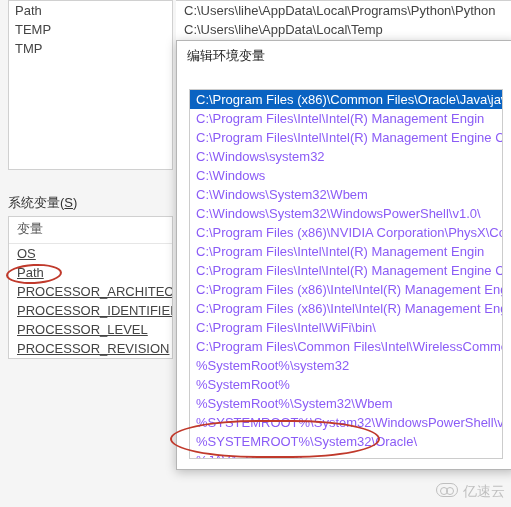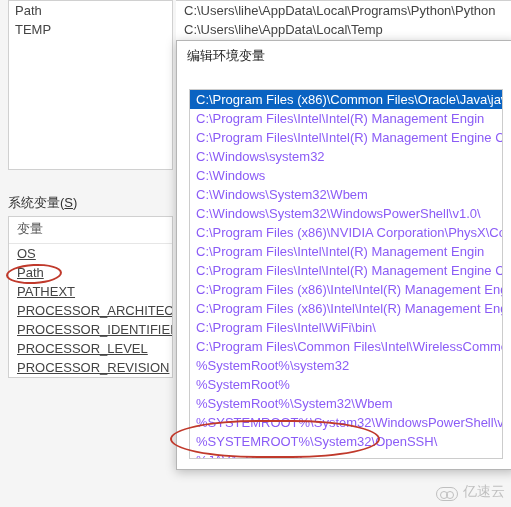--- a/index.html
+++ b/index.html
@@ -98,21 +98,21 @@
     background: #fff;
     border: 1px solid #d0d0d0;
     border-left: none;
   }
   .user-vals .row { padding: 2px 8px; font-size: 13px; color: #444; white-space: nowrap; overflow: hidden; }
 
   
   .watermark {
     position: absolute;
     right: 6px; bottom: 6px;
-    display: flex; align-items: flex-end;
+    display: flex; align-items: flex-start;
     color: #bfbfbf;
     font-size: 14px;
   }
   .watermark .logo {
     width: 22px; height: 14px;
     border: 1.5px solid #bfbfbf;
     border-radius: 9px;
     margin-right: 5px;
     position: relative;
   }
@@ -128,36 +128,36 @@
   .watermark .logo::after { right: 3px; }
 </style>
 </head>
 <body>
 
 <div class="bg-dialog">
 
   <div class="user-vars-area">
     <div class="row">Path</div>
     <div class="row">TEMP</div>
+    <div class="row">TMP</div>
   </div>
 
   <div class="user-vals">
     <div class="row">C:\Users\lihe\AppData\Local\Programs\Python\Python</div>
     <div class="row">C:\Users\lihe\AppData\Local\Temp</div>
   </div>
 
   <div class="sysvars-label">
     <span>系统变量(</span><u>S</u><span>)</span>
   </div>
 
   <div class="sysvars-box">
     <div class="hdr">变量</div>
     <div class="item">OS</div>
     <div class="item">Path</div>
-    <div class="item">PATHEXT</div>
     <div class="item">PROCESSOR_ARCHITECT</div>
     <div class="item">PROCESSOR_IDENTIFIER</div>
     <div class="item">PROCESSOR_LEVEL</div>
     <div class="item">PROCESSOR_REVISION</div>
   </div>
 
   <div class="anno anno-path"></div>
 
   <div class="edit-dialog">
     <div class="titlebar">编辑环境变量</div>
@@ -173,21 +173,21 @@
         <div class="li">C:\Program Files\Intel\Intel(R) Management Engin</div>
         <div class="li">C:\Program Files\Intel\Intel(R) Management Engine Cor</div>
         <div class="li">C:\Program Files (x86)\Intel\Intel(R) Management Eng</div>
         <div class="li">C:\Program Files (x86)\Intel\Intel(R) Management Engine Cor</div>
         <div class="li">C:\Program Files\Intel\WiFi\bin\</div>
         <div class="li">C:\Program Files\Common Files\Intel\WirelessCommon</div>
         <div class="li">%SystemRoot%\system32</div>
         <div class="li">%SystemRoot%</div>
         <div class="li">%SystemRoot%\System32\Wbem</div>
         <div class="li">%SYSTEMROOT%\System32\WindowsPowerShell\v1.0\</div>
-        <div class="li">%SYSTEMROOT%\System32\OpenSSH\</div>
+        <div class="li">%SYSTEMROOT%\System32\Oracle\</div>
         <div class="li">%JAVA_HOME%\bin</div>
       </div>
   </div>
 
   <div class="anno anno-java"></div>
 
   <div class="watermark">
     <span class="logo"></span>
     <span>亿速云</span>
   </div>

